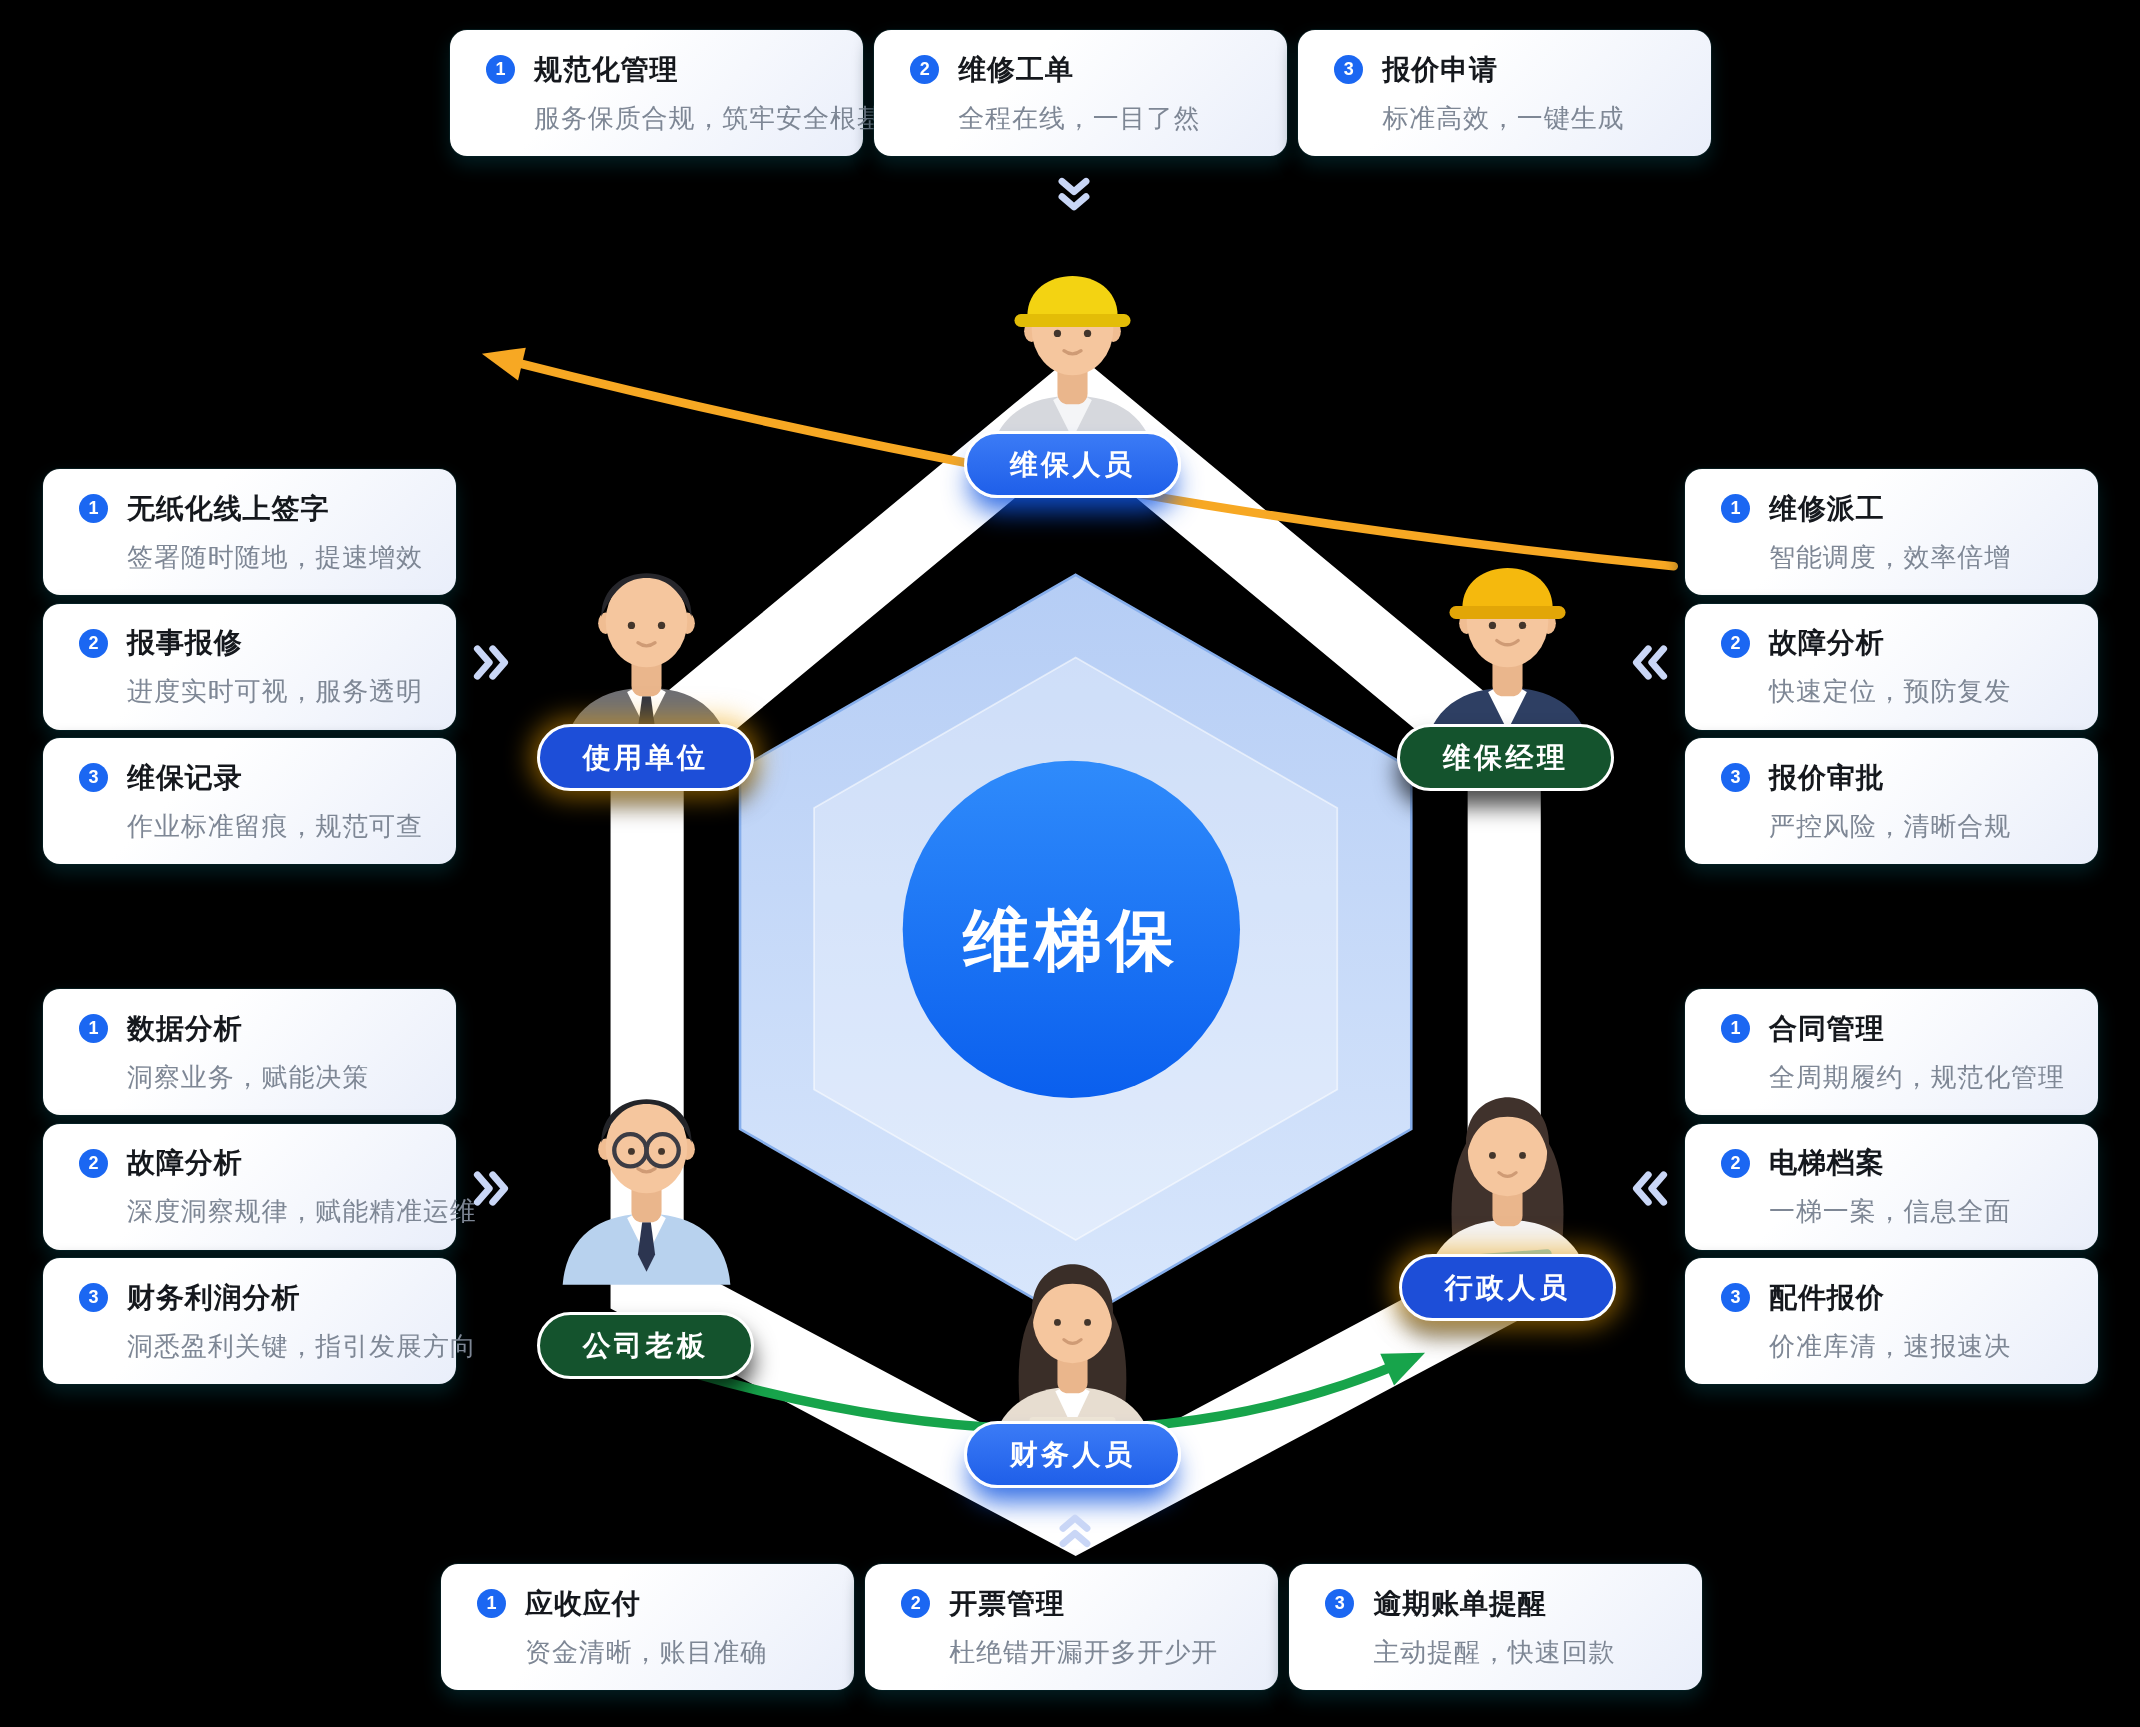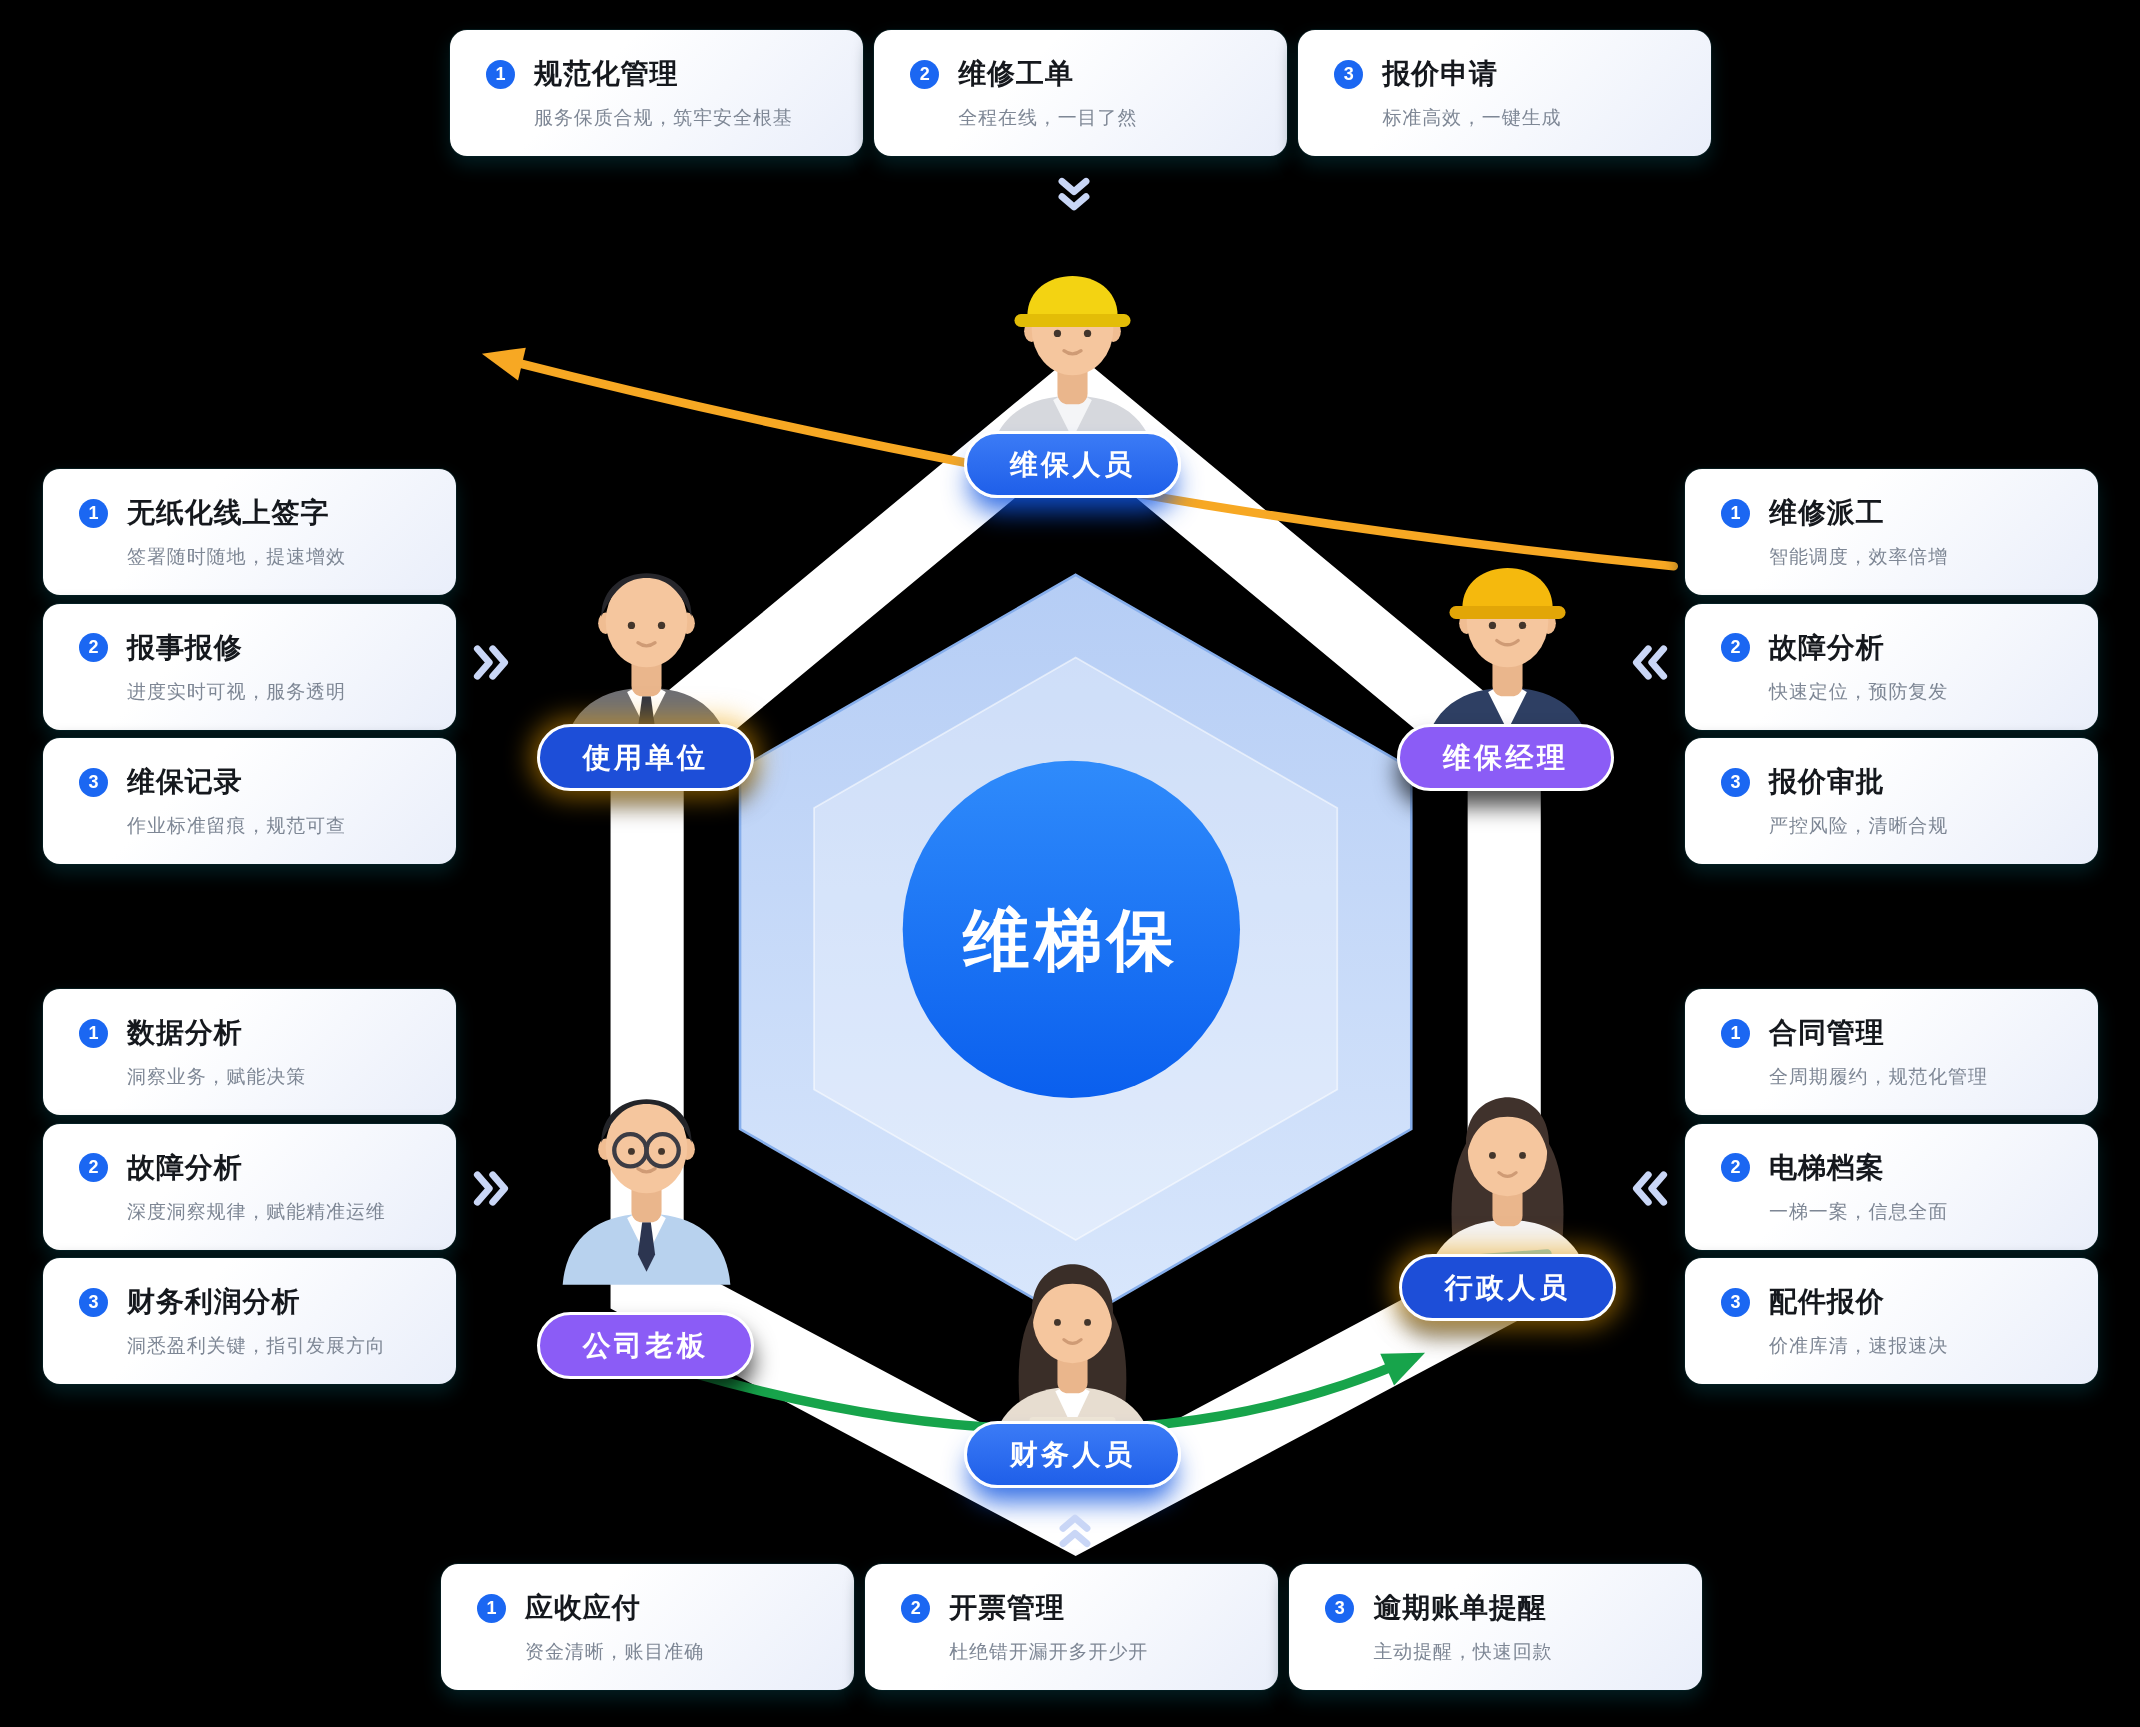--- a/index.html
+++ b/index.html
@@ -9,30 +9,30 @@
   .hgroup{position:absolute;display:flex;gap:11.2px;z-index:4;}
   .vgroup{position:absolute;display:flex;flex-direction:column;gap:8.6px;z-index:4;}
   .card{width:413px;height:126px;border-radius:17px;box-sizing:border-box;
         background:linear-gradient(135deg,#ffffff 35%,#e9eefa 100%);
         box-shadow:0 8.6px 19px rgba(3,32,36,.95),0 0 0 0.9px rgba(16,58,62,.45);
         display:flex;flex-direction:column;justify-content:center;padding-left:36px;}
   .card .head{display:flex;align-items:center;gap:19px;}
   .num{width:29px;height:29px;border-radius:50%;background:#1b67f2;color:#fff;
        font-size:18px;font-weight:bold;display:flex;align-items:center;justify-content:center;flex:0 0 auto;}
   .title{font-size:28px;font-weight:bold;color:#15181d;letter-spacing:0.9px;white-space:nowrap;}
-  .desc{margin:12px 0 0 48px;font-size:19px;color:#7e8795;letter-spacing:0.9px;white-space:nowrap;}
+  .desc{margin:12px 0 0 48px;font-size:26px;color:#7e8795;letter-spacing:0.9px;white-space:nowrap;}
   
   .pill{position:absolute;width:217px;height:67px;border:3.4px solid #fff;border-radius:38px;
         box-sizing:border-box;display:flex;align-items:center;justify-content:center;
         color:#fff;font-size:28px;font-weight:bold;letter-spacing:3.4px;z-index:6;white-space:nowrap;text-align:right;}
   .pill.blue{background:linear-gradient(180deg,#3b7bf6,#1f5fe9);
         box-shadow:0 19px 26px -5.2px rgba(17,86,224,.85);}
   .pill.orange{background:#1d4ed8;
         box-shadow:0 0 26px 6.9px rgba(248,167,2,.5),0 15.5px 22.4px rgba(0,0,0,.55);}
-  .pill.navy{background:#8b5cf6;box-shadow:0 15.5px 22.4px rgba(0,0,0,.7);}
+  .pill.navy{background:#14532d;box-shadow:0 15.5px 22.4px rgba(0,0,0,.7);}
   
   .avatar{position:absolute;width:215px;height:250px;z-index:5;}
   .chev{position:absolute;z-index:7;}
   #diagram{position:absolute;left:0;top:0;z-index:1;}
   #center-label{position:absolute;left:899px;top:895px;width:344px;text-align:center;
         font-size:67px;font-weight:bold;color:#fff;letter-spacing:5.2px;z-index:3;}
 </style>
 </head>
 <body>
 

